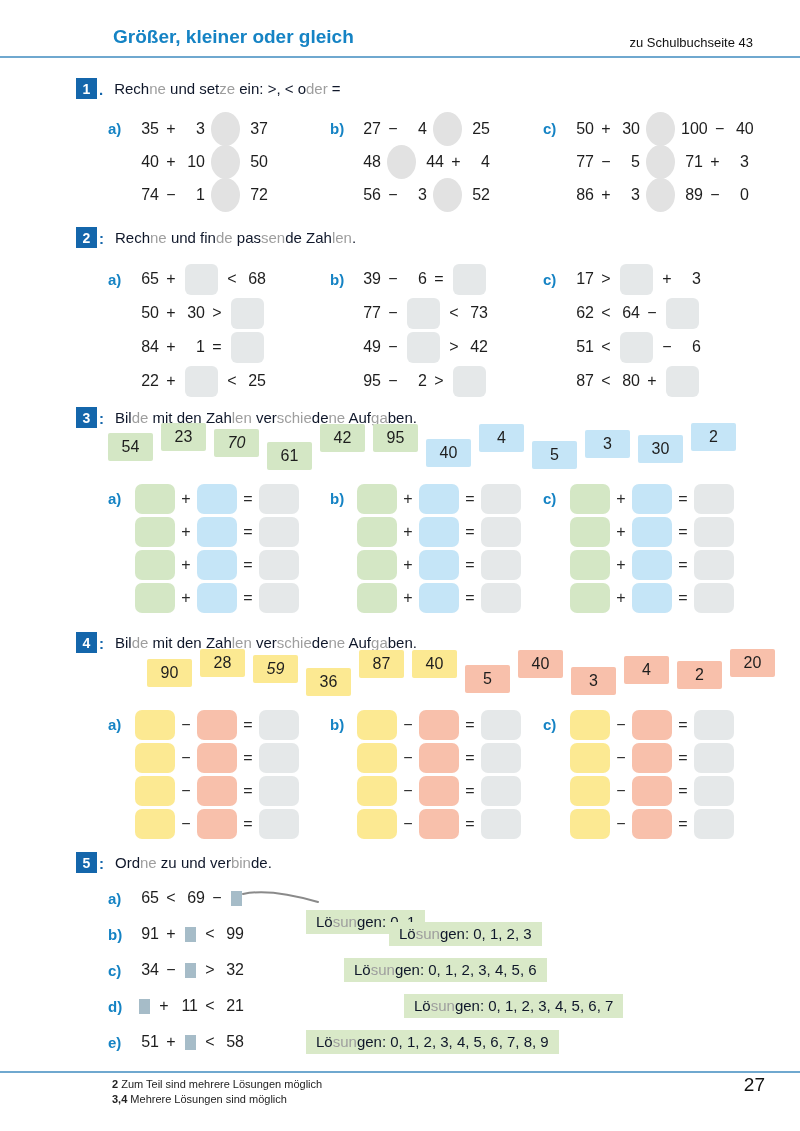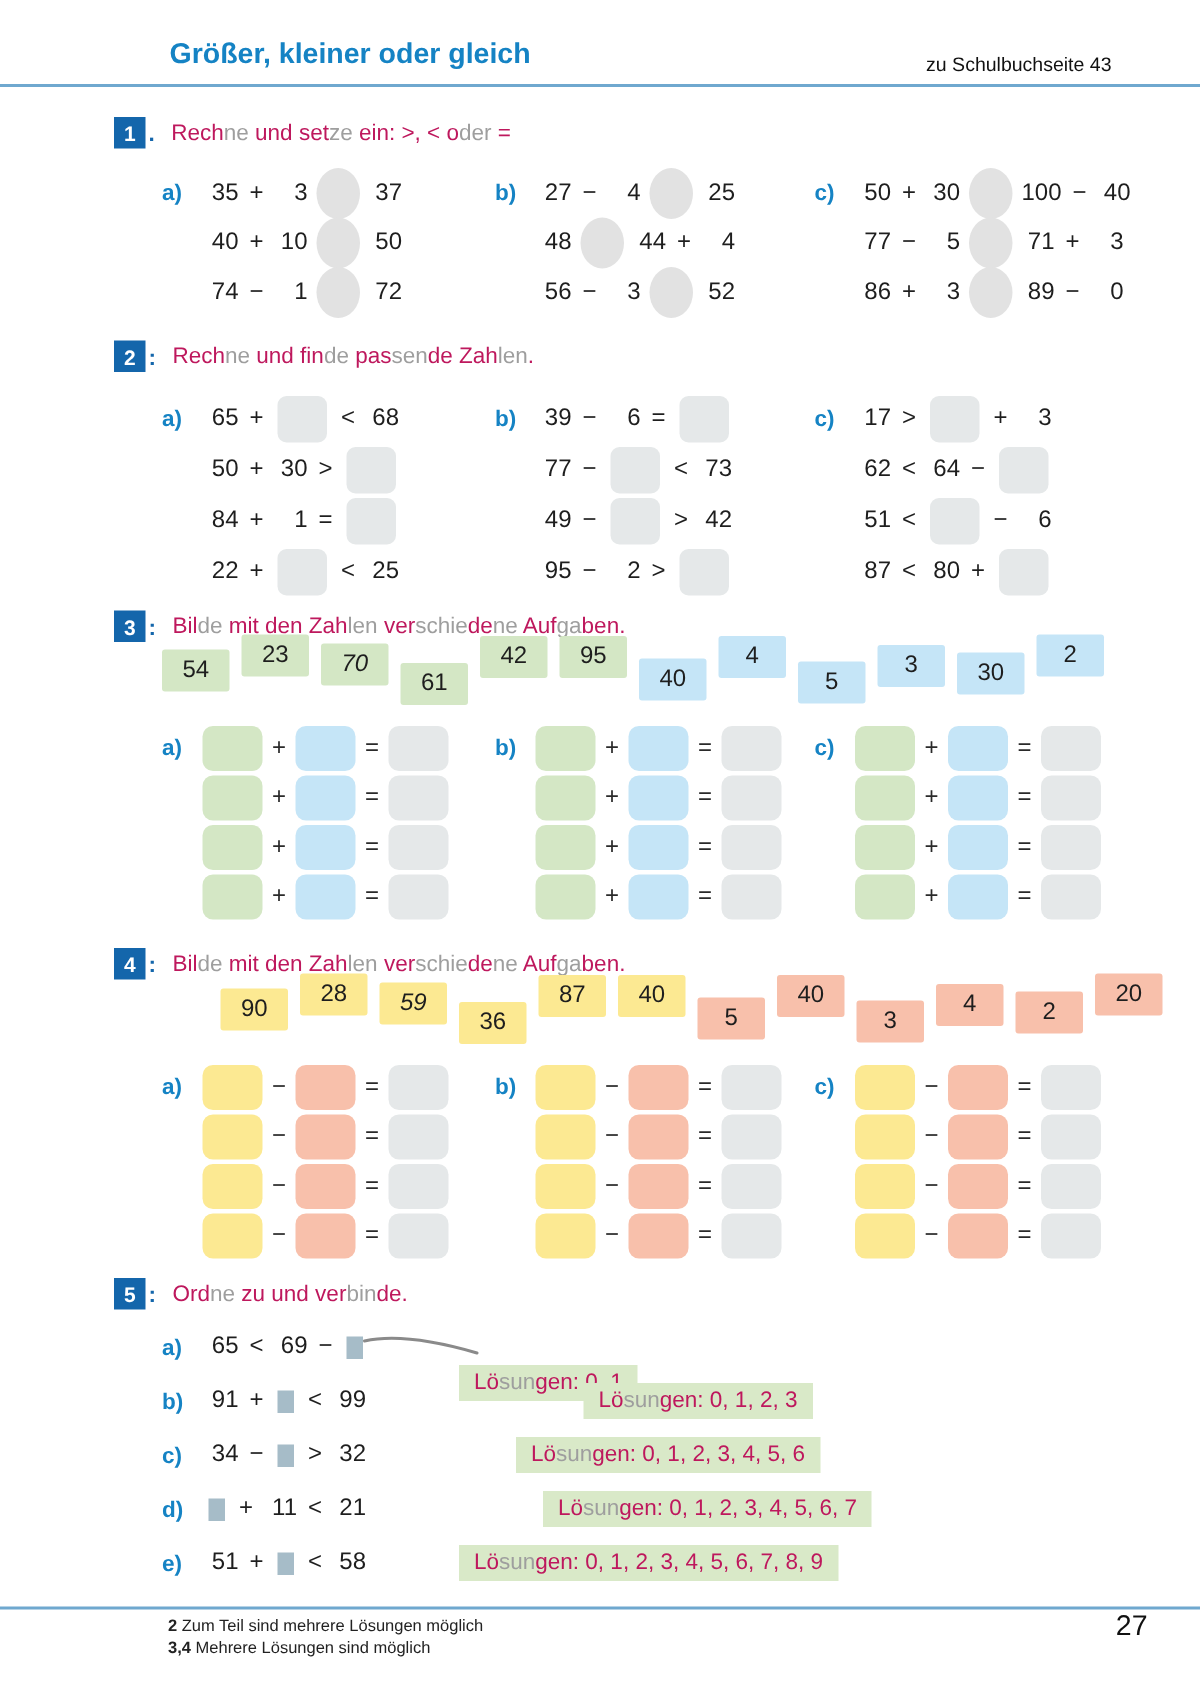--- a/index.html
+++ b/index.html
@@ -2,35 +2,35 @@
 <html><head>
 <meta charset="utf-8">
 <style>
   html,body{margin:0;padding:0;background:#fff;}
   .page{position:relative;width:800px;height:1131px;background:#fff;
         font-family:"Liberation Sans",sans-serif;color:#1e1e1e;overflow:hidden;}
   .hline{position:absolute;left:0;width:800px;height:2px;background:#6fa8cf;}
   .hline.top{top:56px;}
   .hline.bottom{top:1071px;}
   .title{position:absolute;left:113px;top:26px;font-size:19px;font-weight:600;color:#1583c4;margin:0;}
-  .hdr-right{position:absolute;right:59px;top:35px;font-size:13px;color:#111;}
+  .hdr-right{position:absolute;right:47px;top:35px;font-size:13px;color:#111;}
   .ex{position:absolute;left:76px;width:710px;}
   #ex1{top:78px;height:140px;}
   #ex2{top:227px;height:170px;}
   #ex3{top:407px;height:215px;}
   #ex4{top:632px;height:215px;}
   #ex5{top:852px;height:215px;}
   .ex-head{display:flex;align-items:flex-start;gap:11px;}
   .badge-wrap{display:flex;align-items:flex-end;gap:2px;flex:none;}
   .badge{width:21px;height:21px;background:#1466ab;color:#fff;font-weight:bold;font-size:14px;
          display:flex;align-items:center;justify-content:center;}
   .badge-sep{color:#1466ab;font-weight:bold;font-size:15px;line-height:1.2;}
   .instr{font-size:15px;margin-top:2px;}
   .syl-g{color:#9e9e9e;}
-  .syl-d{color:#be185d;}
+  .syl-d{color:#0f172a;}
   .cols{position:absolute;top:0;left:0;right:0;}
   #ex1 .cols{top:34px;}
   #ex2 .cols{top:35px;}
   #ex3 .cols{top:75px;}
   #ex4 .cols{top:76px;}
   .col{position:absolute;top:0;}
   .cols .col:nth-child(1){left:32px;}
   .cols .col:nth-child(2){left:254px;}
   .cols .col:nth-child(3){left:467px;}
   .eq-row{display:flex;align-items:center;height:33px;font-size:16px;}
@@ -68,21 +68,21 @@
   .c-gray{background:#e5e8e9;}
   .t-sign{width:22px;text-align:center;font-size:16px;color:#2a2a2a;flex:none;}
   .items{position:absolute;left:32px;top:28px;right:0;}
   .it{display:flex;align-items:center;height:36px;font-size:16px;}
   .eq5{display:flex;align-items:center;width:171px;flex:none;}
   .marker{width:11px;height:15px;background:#a6bcc8;display:inline-block;margin:0 4px;flex:none;}
   .sol{background:#d9e9c8;padding:3px 10px 4px;font-size:15px;white-space:nowrap;}
   .it:nth-child(1) .sol{margin-left:0;margin-top:48px;}
   .it:nth-child(2) .sol{margin-left:83px;}
   .it:nth-child(3) .sol{margin-left:38px;}
-  .it:nth-child(4) .sol{margin-left:56px;}
+  .it:nth-child(4) .sol{margin-left:98px;}
   .it:nth-child(5) .sol{margin-left:0;}
   .connector{position:absolute;left:166px;top:36px;}
   .fns{position:absolute;left:112px;top:1077px;font-size:11px;line-height:15px;color:#222;}
   .pageno{position:absolute;right:35px;top:1074px;font-size:19px;color:#111;}
 </style>
 </head>
 <body>
 
 <div class="page">
   <h1 class="title">Größer, kleiner oder gleich</h1>

